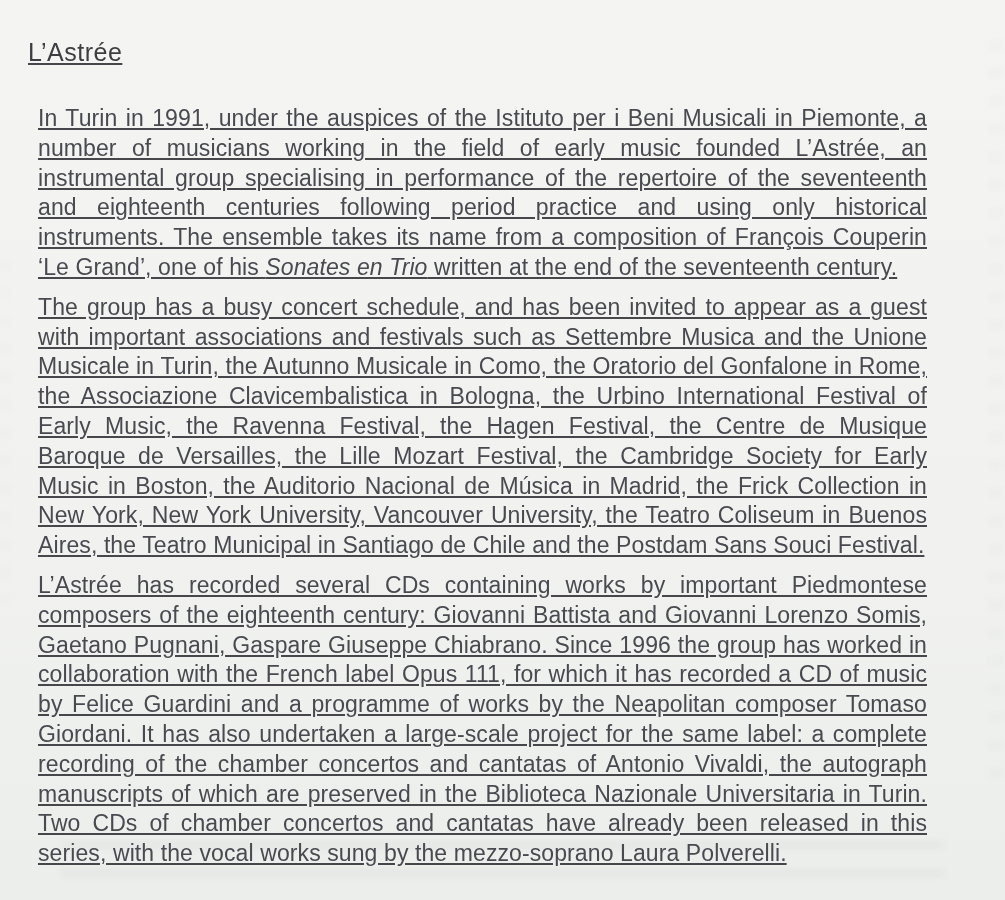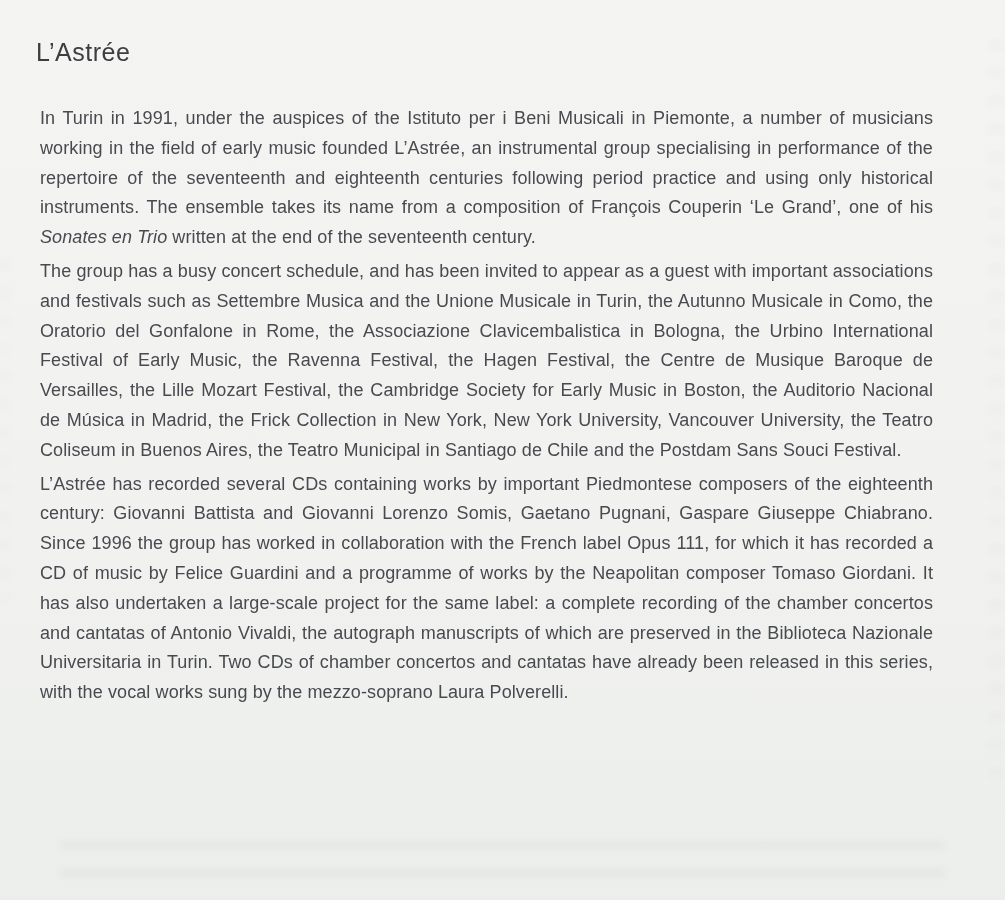--- a/index.html
+++ b/index.html
@@ -12,33 +12,34 @@
       height: 900px;
       overflow: hidden;
       position: relative;
       font-family: "Liberation Sans", sans-serif;
     }
     .page {
       position: absolute;
       inset: 0;
       background: linear-gradient(180deg, #f4f5f3 0%, #f1f2f0 60%, #eceeec 100%);
       box-sizing: border-box;
-      padding: 38px 68px 0 36px;
+      padding: 38px 68px 0 28px;
       color: #47474b;
+      text-decoration: underline;
     }
     .page-title {
       font-size: 25px;
       font-weight: 400;
       letter-spacing: 0.5px;
       color: #3e3e42;
       margin: 0 0 37px 0;
     }
     .body-text p {
-      margin: 4px;
-      font-size: 18px;
+      margin: 10px;
+      font-size: 23px;
       line-height: 29.8px;
       text-align: justify;
       color: #494950;
       letter-spacing: 0.1px;
     }
     .body-text em {
       font-style: italic;
     }
     
     .bleed {

